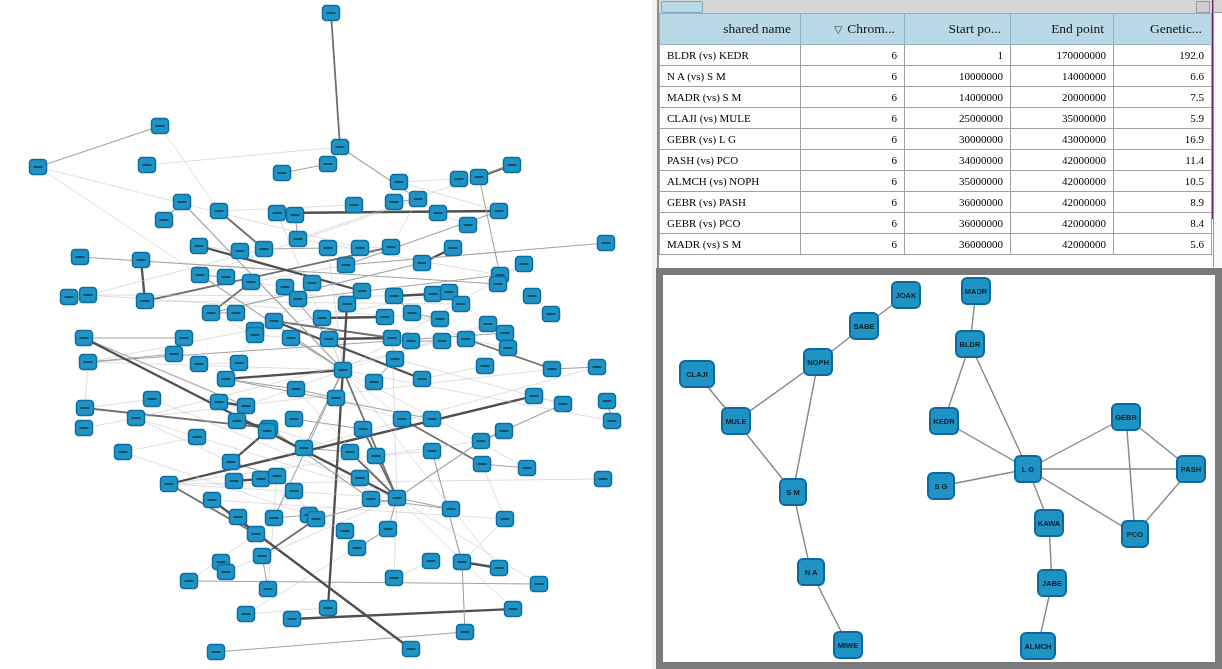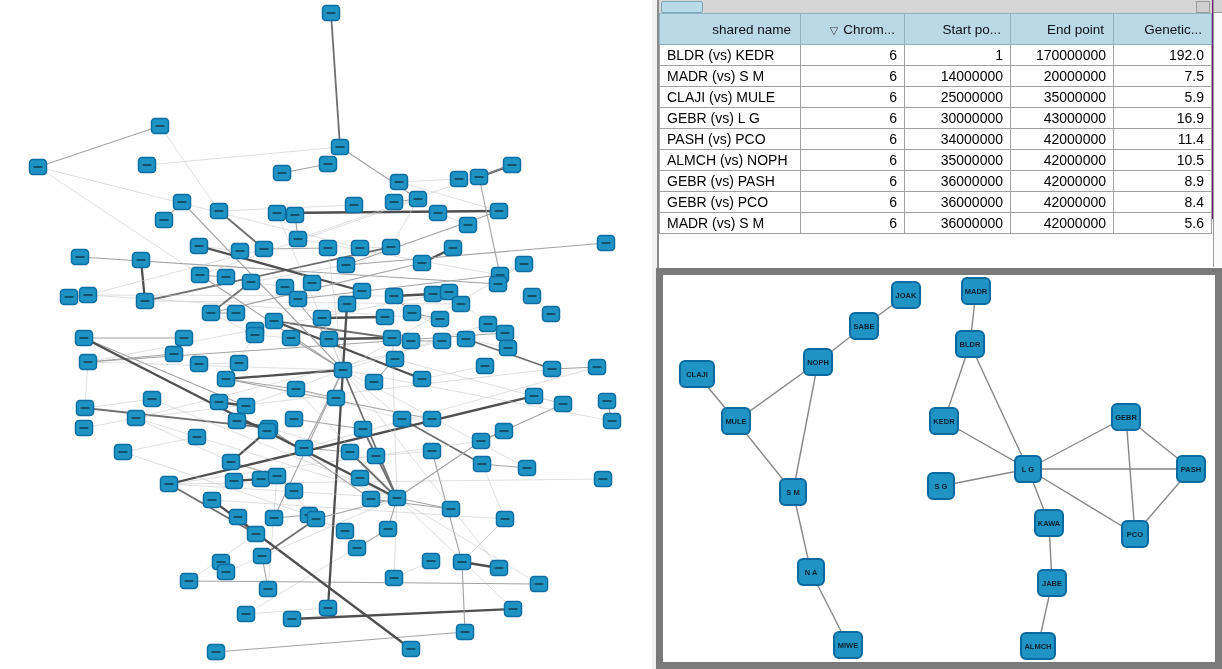--- a/index.html
+++ b/index.html
@@ -5,37 +5,37 @@
   html,body{margin:0;padding:0;background:#fff;}
   .app{position:relative;width:1222px;height:669px;overflow:hidden;background:#fff;
        font-family:"Liberation Sans",sans-serif;}
   
   .left-panel{position:absolute;left:0;top:0;width:652px;height:669px;background:#fff;overflow:hidden;}
   .left-panel svg{display:block;}
   
   .vsplit{position:absolute;left:652px;top:0;width:5px;height:669px;background:#f2f2f2;
           border-right:2px solid #8b8b8b;}
   
-  .right-top{position:absolute;left:659px;top:0;width:563px;height:219px;background:#701a75;}
+  .right-top{position:absolute;left:659px;top:0;width:563px;height:219px;background:#701a75;font-family:Liberation Serif, serif;}
   .hstrip{position:absolute;left:0;top:0;right:10px;height:13px;background:#d6d6d6;
           border-bottom:1px solid #bdbdbd;}
   .hthumb{position:absolute;left:2px;top:1px;width:40px;height:10px;background:#b9dae7;
           border:1px solid #7ba7bd;border-radius:2px;}
   .hbtn{position:absolute;right:2px;top:1px;width:12px;height:10px;background:#cfcfcf;
         border:1px solid #9a9a9a;}
   .vtrack{position:absolute;right:0;top:0;width:9px;height:267px;background:#fafafa;
           border-left:1px solid #9a9a9a;box-sizing:border-box;}
   .vcorner{position:absolute;left:0;top:0;width:8px;height:12px;background:#d4d4d4;
            border-bottom:1px solid #9a9a9a;}
   table.attr{position:absolute;left:0;top:13px;border-collapse:collapse;table-layout:fixed;
              width:552px;border:1px solid #6f6f6f;background:#fff;}
   table.attr th{background:#bad9e7;border:1px solid #8fb2c2;height:30px;font-size:13.5px;
                 font-weight:400;color:#101018;text-align:right;padding:0 9px 0 2px;
                 white-space:nowrap;overflow:hidden;}
-  table.attr td{border:1px solid #a0a0a0;height:20px;font-size:14px;color:#000;
+  table.attr td{border:1px solid #a0a0a0;height:20px;font-size:11px;color:#000;
                 padding:0 7px;white-space:nowrap;overflow:hidden;}
   td.c-name{text-align:left;}
   td.c-num{text-align:right;}
   .funnel{font-size:11px;color:#333;margin-right:5px;display:inline-block;transform:scaleY(.92);}
   
   .net-panel{position:absolute;left:656px;top:268px;width:566px;height:401px;background:#7a7a7a;
              box-sizing:border-box;padding:7px;}
   .net-canvas{width:552px;height:387px;background:#fff;}
   .node-label{font-family:"Liberation Sans",sans-serif;pointer-events:none;}
 </style>
@@ -561,20 +561,27 @@
       </thead>
       <tbody id="attr-body">
           <tr>
             <td class="c-name">BLDR (vs) KEDR</td>
             <td class="c-num">6</td>
             <td class="c-num">1</td>
             <td class="c-num">170000000</td>
             <td class="c-num">192.0</td>
           </tr>
           <tr>
+            <td class="c-name">N A (vs) S M</td>
+            <td class="c-num">6</td>
+            <td class="c-num">10000000</td>
+            <td class="c-num">14000000</td>
+            <td class="c-num">6.6</td>
+          </tr>
+          <tr>
             <td class="c-name">MADR (vs) S M</td>
             <td class="c-num">6</td>
             <td class="c-num">14000000</td>
             <td class="c-num">20000000</td>
             <td class="c-num">7.5</td>
           </tr>
           <tr>
             <td class="c-name">CLAJI (vs) MULE</td>
             <td class="c-num">6</td>
             <td class="c-num">25000000</td>

